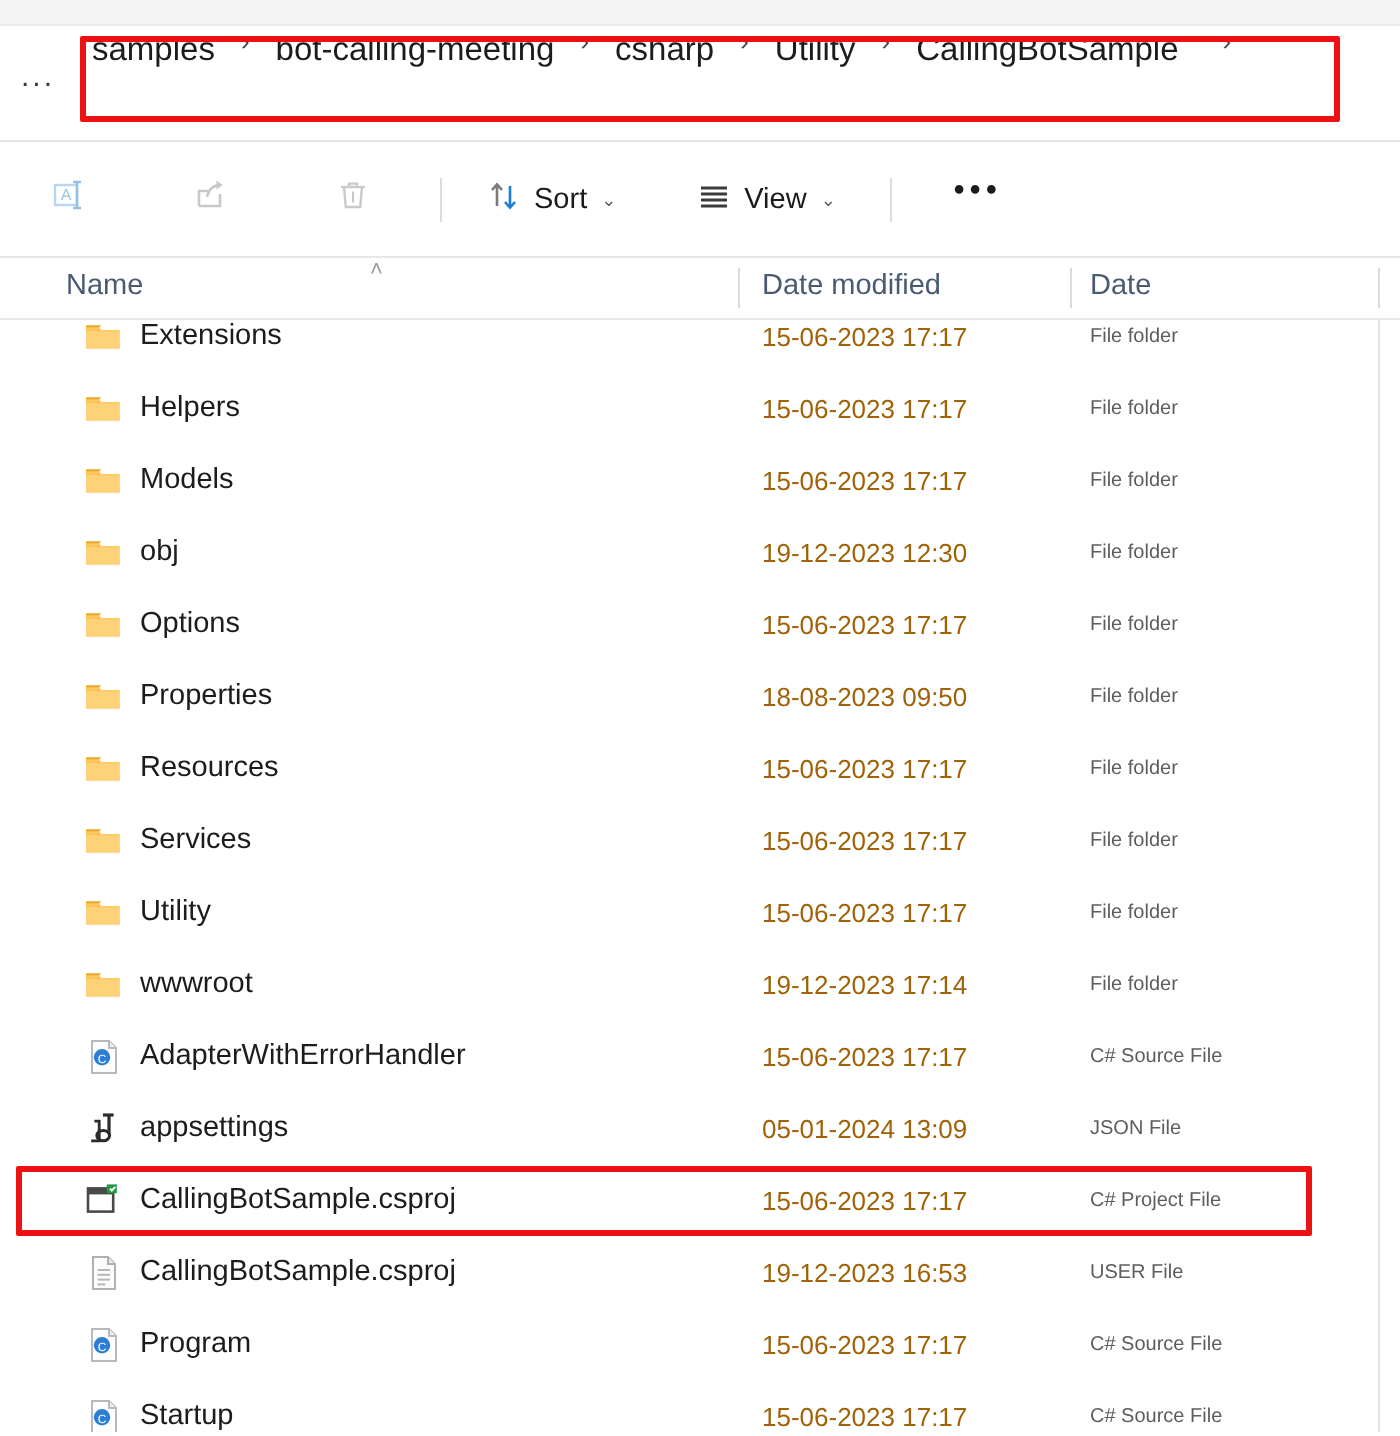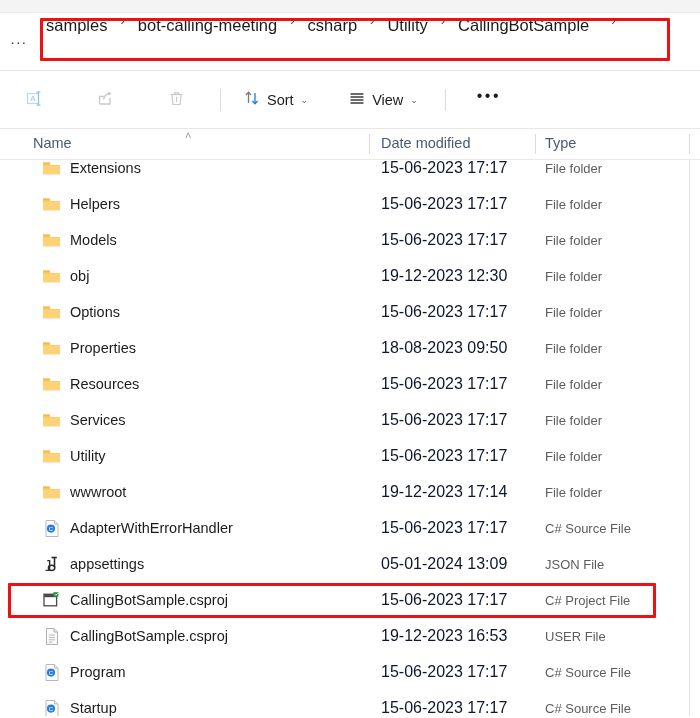--- a/index.html
+++ b/index.html
@@ -159,27 +159,27 @@
     left: 42px;
     display: flex;
     align-items: center;
     gap: 9px;
     font-size: 14.5px;
     color: #1c1c1c;
   }
   .cell-date {
     position: absolute;
     left: 381px;
-    font-size: 16px;
-    color: #0f172a;
+    font-size: 13px;
+    color: #a16207;
   }
   .cell-type {
     position: absolute;
     left: 545px;
-    font-size: 13px;
+    font-size: 10px;
     color: #5d5d5d;
   }
   .icon-wrap {
     width: 19px;
     height: 19px;
     display: flex;
     align-items: center;
     justify-content: center;
     flex: 0 0 19px;
   }
@@ -305,21 +305,21 @@
 
 <div id="colheaders">
   <div id="sort-caret">˄</div>
 
   <div class="colhead" style="left:33px;">Name</div>
   <div class="coldiv" style="left:369px;"></div>
 
   <div class="colhead" style="left:381px;">Date modified</div>
   <div class="coldiv" style="left:535px;"></div>
 
-  <div class="colhead" style="left:545px;">Type</div>
+  <div class="colhead" style="left:545px;">Date</div>
   <div class="coldiv" style="left:689px;"></div>
 </div>
 
 <div id="filelist">
   <div id="list-divider"></div>
 
   <div class="row" style="position: absolute; left: 0px; right: 15px; top: -10px;">
       <div class="cell-name">
         <span class="icon-wrap">
           <svg width="19" height="17" viewBox="0 0 19 17">

